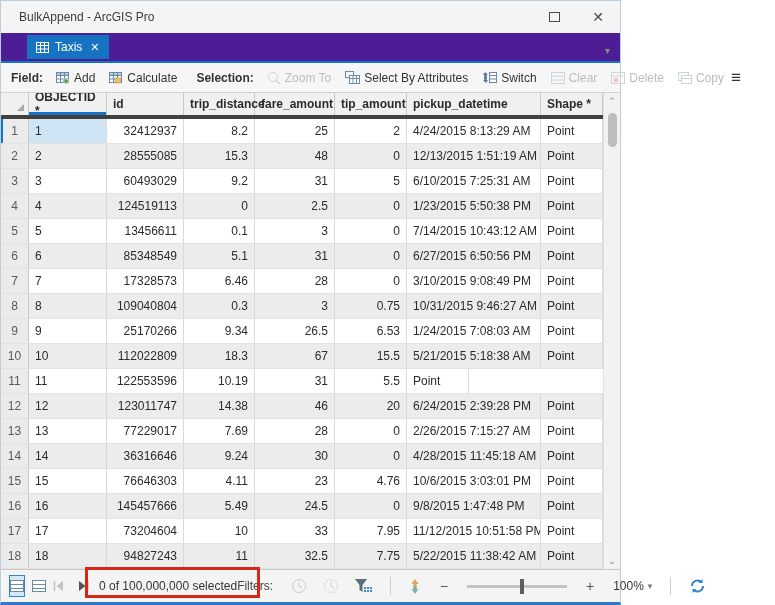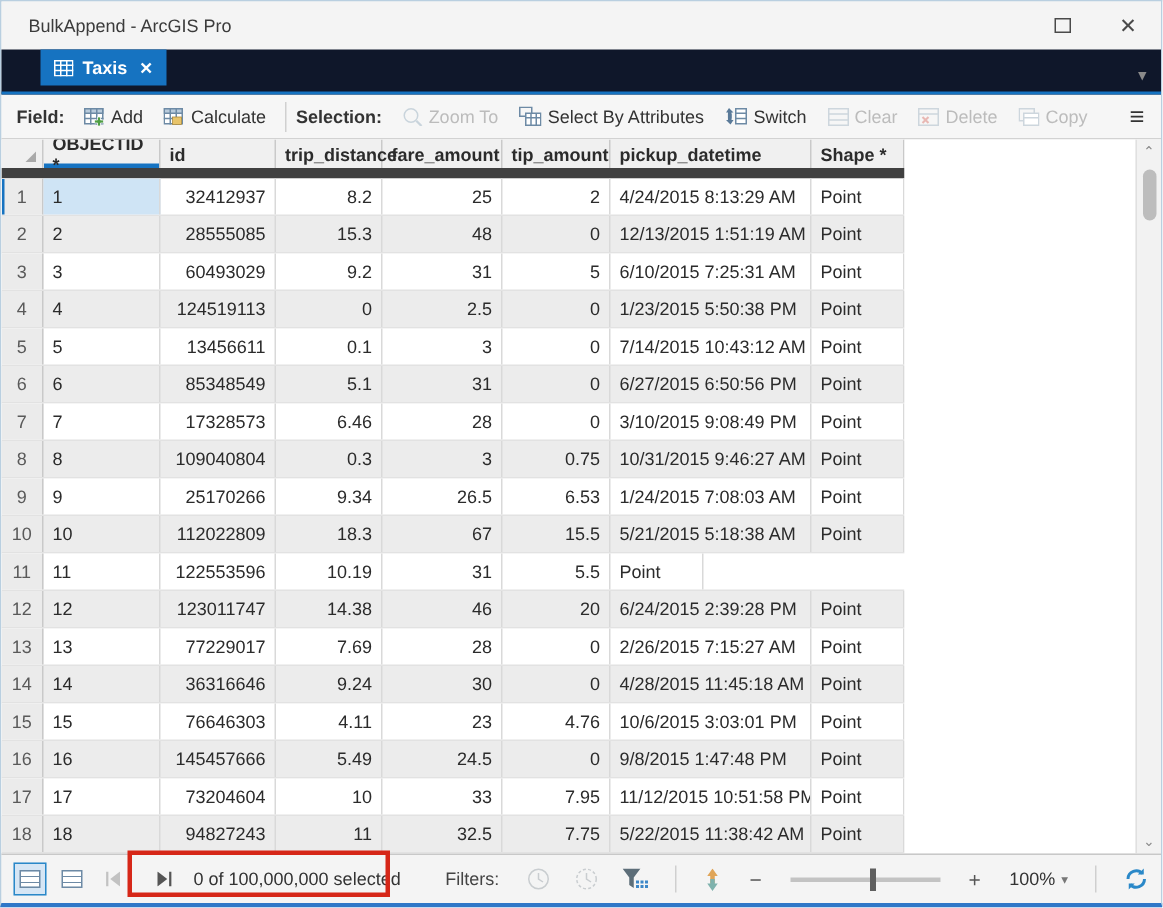--- a/index.html
+++ b/index.html
@@ -1,45 +1,45 @@
 <!DOCTYPE html>
 <html><head>
 <meta charset="utf-8">
 <style>
   * { margin:0; padding:0; box-sizing:border-box; }
   html,body { width:775px; height:605px; font-family:"Liberation Sans", sans-serif; background:#fff; overflow:hidden; }
   .window {
-    width:775px; height:605px;
+    width:621px; height:605px;
     border:1px solid #b9cfe0; border-bottom:3px solid #2f77c8;
     display:flex; flex-direction:column; background:#f4f4f4; position:relative;
   }
   
   .titlebar { height:32px; background:#f4f4f4; display:flex; align-items:center; flex:0 0 32px; }
   .titlebar .title { margin-left:18px; font-size:12px; color:#3b3b3b; }
   .win-btns { margin-left:auto; display:flex; align-items:center; height:100%; }
   .win-btn { width:44px; height:100%; display:flex; align-items:center; justify-content:center; cursor:default; }
   .max-glyph { width:11px; height:10px; border:1px solid #4a4a4a; display:block; }
   .close-glyph { font-size:14px; color:#4a4a4a; line-height:1; }
   
-  .tabbar { height:30px; flex:0 0 30px; background:#0f172a; display:flex; align-items:flex-start; border-bottom:2px solid #1673c1; position:relative;font-weight:bold; }
+  .tabbar { height:30px; flex:0 0 30px; background:#4c1d95; display:flex; align-items:center; border-bottom:2px solid #1673c1; position:relative; }
   .tab { height:24px; margin-left:26px; background:#1673c1; color:#fff; display:flex; align-items:center; padding:0 9px; gap:6px; font-size:12px; }
   .tab .tab-close { font-size:11px; color:#fff; margin-left:2px; }
   .tabbar-caret { position:absolute; right:10px; bottom:5px; color:#8a8a8a; font-size:10px; }
   
   .toolbar { height:30px; flex:0 0 30px; background:#f6f6f6; border-bottom:1px solid #d2d2d2; display:flex; align-items:center; font-size:12px; color:#333; padding-left:10px; }
   .tb-label { font-weight:bold; margin-right:6px; }
   .tb-btn { display:flex; align-items:center; gap:4px; padding:0 7px; height:24px; cursor:default; white-space:nowrap; }
   .tb-btn.disabled { color:#bcbcbc; }
   .tb-sep { width:1px; height:20px; background:#d0d0d0; margin:0 6px; }
   .tb-menu { margin-left:auto; margin-right:12px; font-size:17px; font-weight:bold; color:#333; letter-spacing:-1px; }
   .icon-svg { display:block; }
   
   .table-region { flex:1 1 auto; display:flex; background:#fff; overflow:hidden; }
   .table-main { width:602px; flex:0 0 602px; display:flex; flex-direction:column; }
-  .thead { height:26px; flex:0 0 26px; display:flex; background:#f0f0f0; border-bottom:7px solid #404040; }
+  .thead { height:26px; flex:0 0 26px; display:flex; background:#f0f0f0; border-bottom:4px solid #404040; }
   .hcell { font-size:12px; font-weight:bold; color:#2b2b2b; padding:0 6px; display:flex; align-items:center; border-right:1px solid #c9c9c9; }
   .hcell.active { box-shadow: inset 0 -3px 0 #1673c1; }
   .corner { width:28px; flex:0 0 28px; background:#f0f0f0; border-right:1px solid #c9c9c9; position:relative; }
   .corner-tri { position:absolute; right:4px; bottom:4px; width:0; height:0; border-left:7px solid transparent; border-bottom:7px solid #a9a9a9; }
   .tbody { flex:1 1 auto; }
   .trow { height:25px; display:flex; background:#fff; border-bottom:1px solid #e2e2e2; }
   .trow.alt { background:#ececec; }
   .cell { font-size:12px; color:#2b2b2b; padding:0 6px; display:flex; align-items:center; border-right:1px solid #d9d9d9; overflow:hidden; white-space:nowrap; }
   .cell.a-r { justify-content:flex-end; }
   .rownum { width:28px; flex:0 0 28px; background:#ebebeb; border-right:1px solid #c9c9c9; color:#5a5a5a; justify-content:center; padding:0; }

